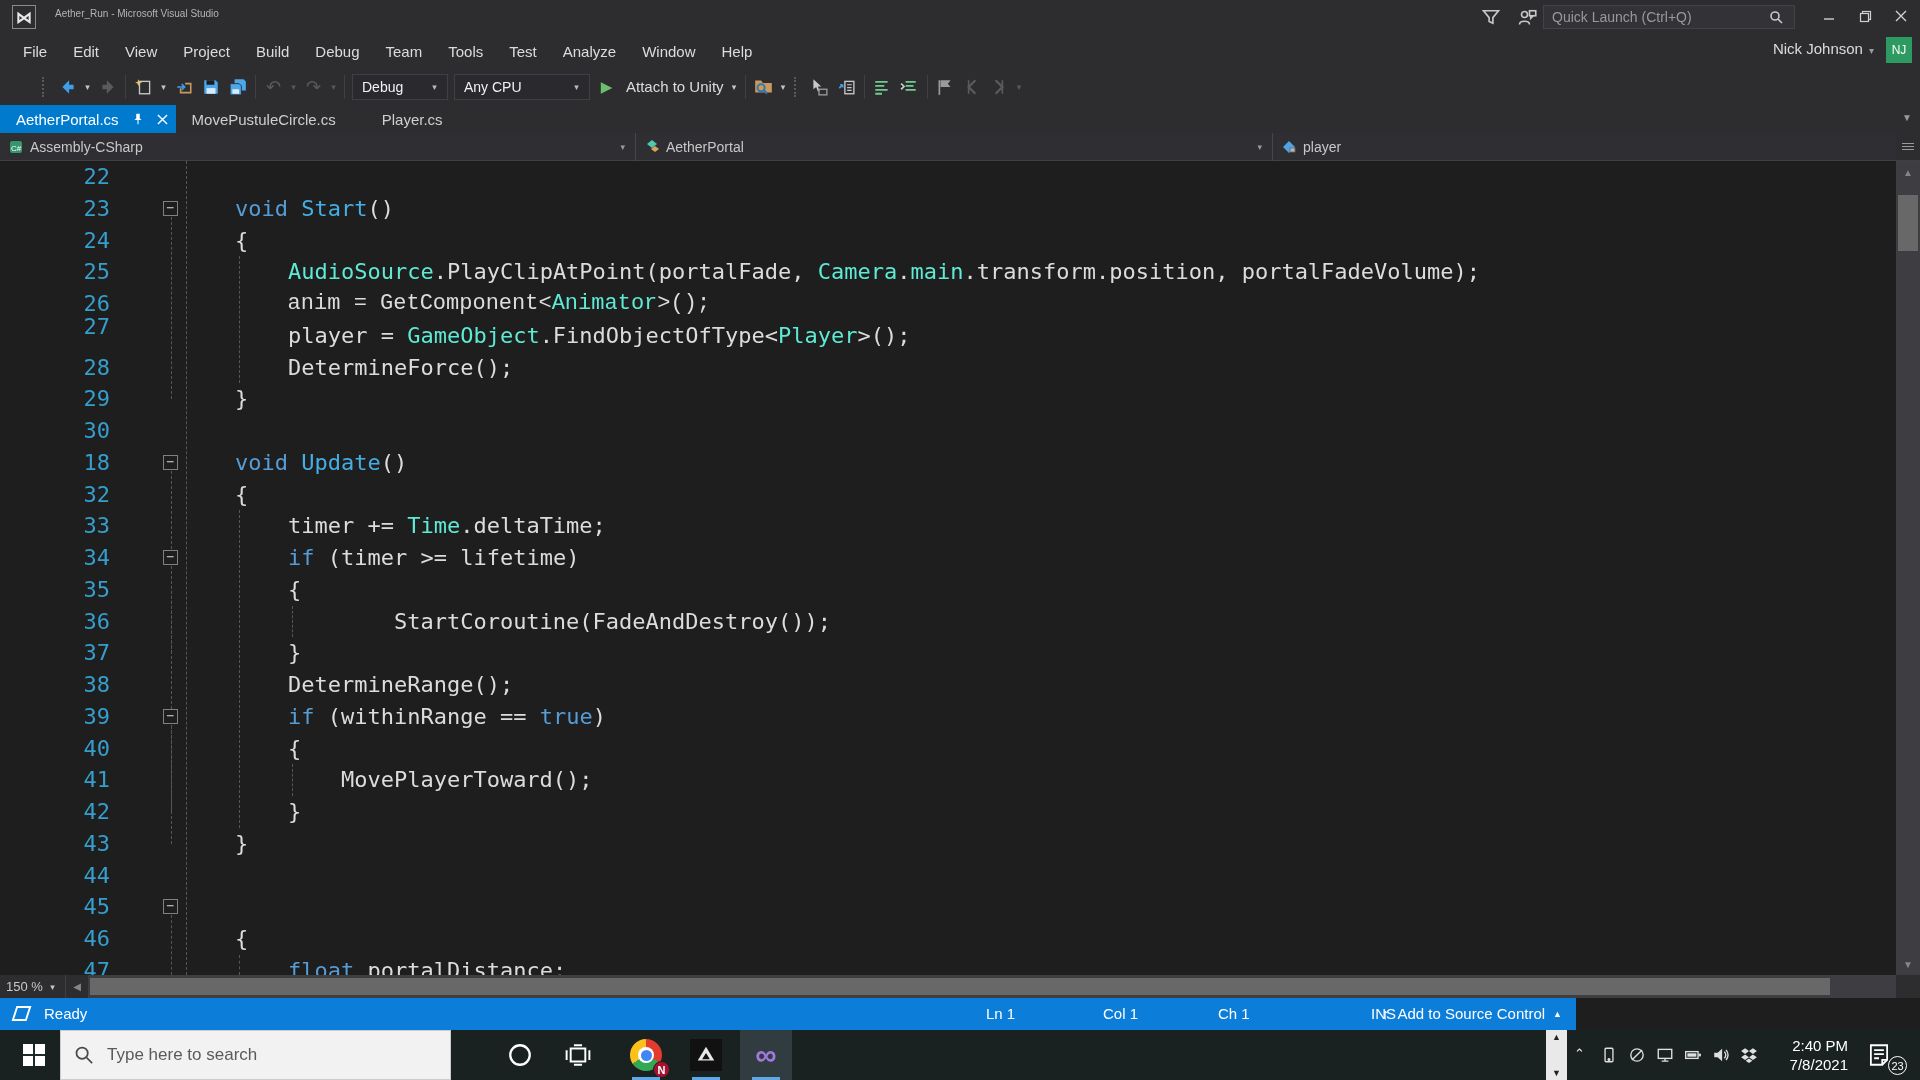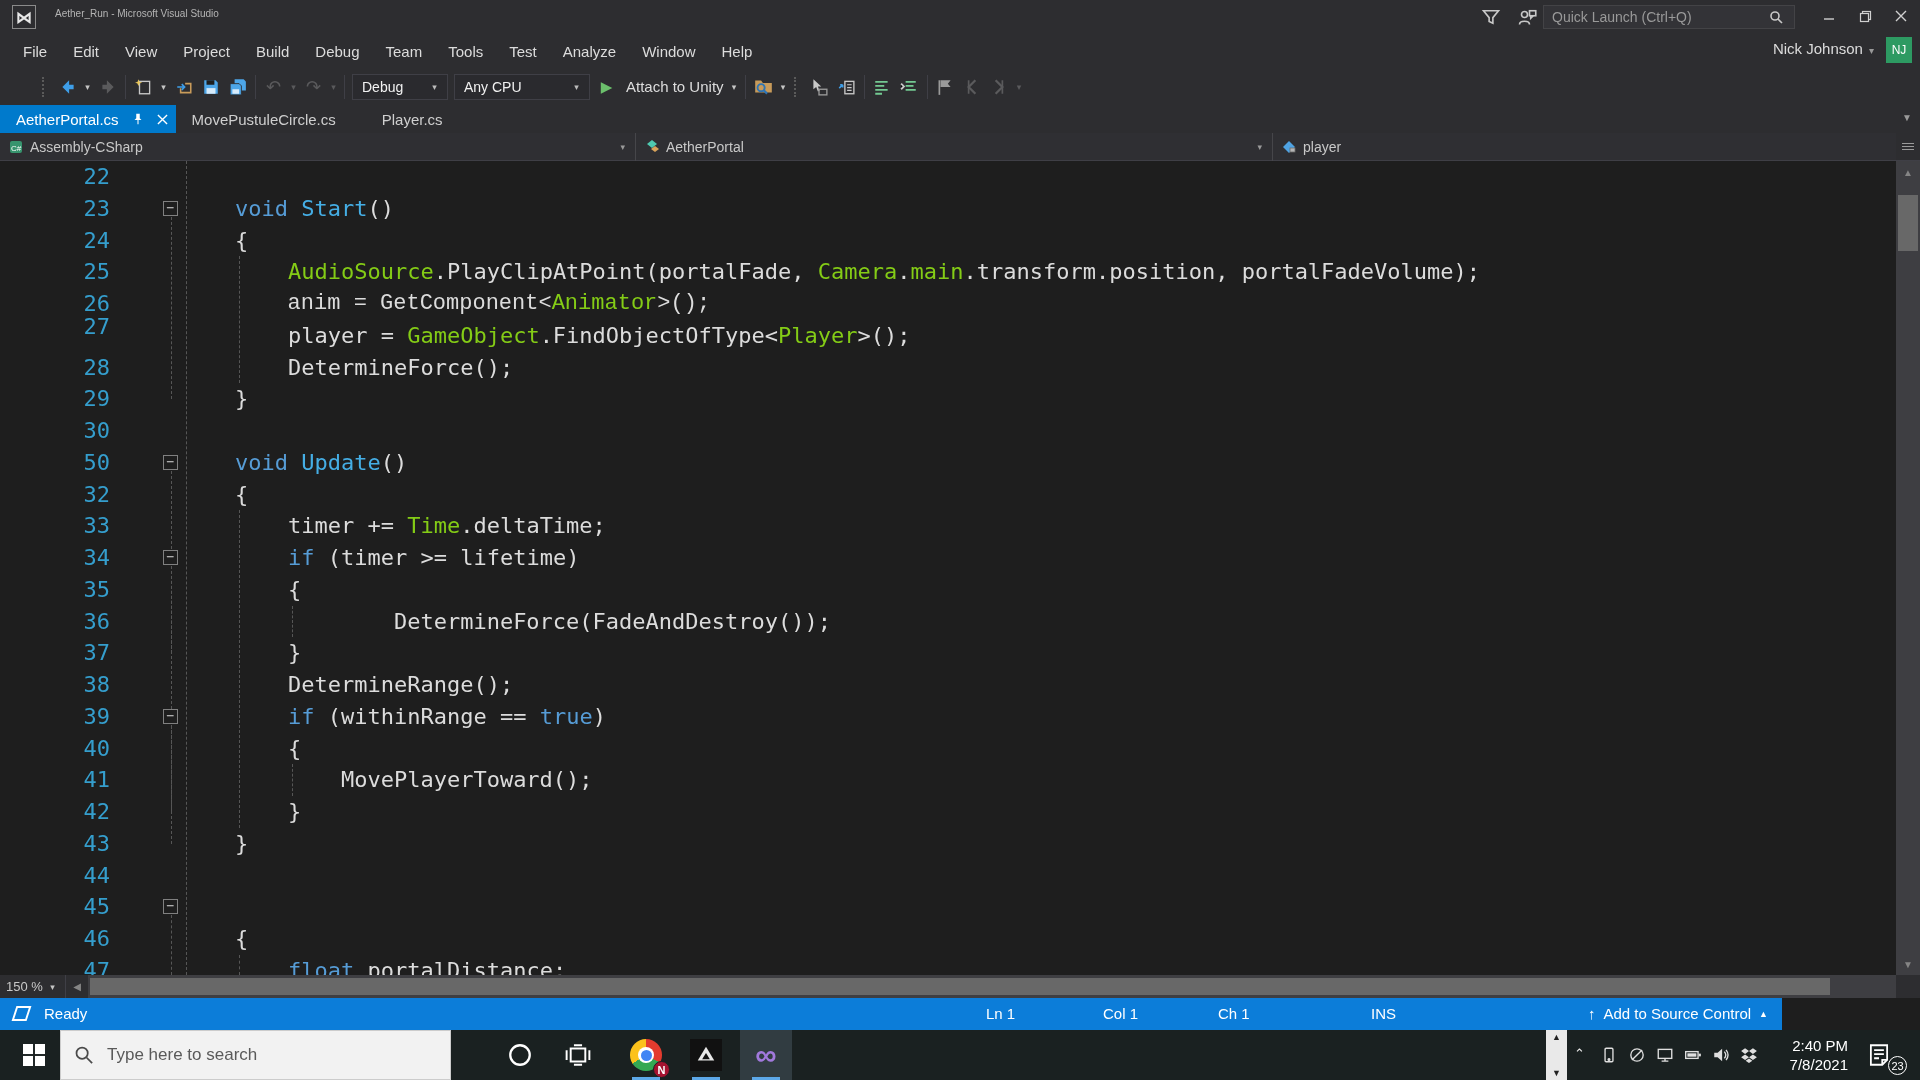--- a/index.html
+++ b/index.html
@@ -58,21 +58,21 @@
   .navsec { height:28px; display:flex; align-items:center; border-right:1px solid #46464A;
     color:#C8C8C8; font-size:14px; padding:0 8px; position:relative; }
   .navsec .nico { margin-right:6px; display:inline-flex; }
   .navsec .ncaret { position:absolute; right:10px; color:#9A9A9A; font-size:9px; }
 
   
   #editor { position:absolute; left:0; top:161px; width:1896px; height:814px; background:#1E1E1E;
     overflow:hidden; font-family:"DejaVu Sans Mono","Liberation Mono",monospace; font-size:22px; }
   .ln { position:absolute; left:0; width:110px; text-align:right; color:#359ECD; line-height:31.76px; }
   .cl { position:absolute; left:182px; white-space:pre; color:#DCDCDC; line-height:31.76px; }
-  .cl .kw { color:#569CD6; } .cl .ty { color:#84cc16; } .cl .me { color:#45AEE5; } .cl .pl { color:#DCDCDC; }
+  .cl .kw { color:#569CD6; } .cl .ty { color:#5eead4; } .cl .me { color:#45AEE5; } .cl .pl { color:#DCDCDC; }
   .foldbox { position:absolute; left:163px; width:15px; height:15px; border:1px solid #808080;
     background:#1E1E1E; color:#C8C8C8; font-size:13px; line-height:12px; text-align:center; z-index:3; }
   .guide, .stub { position:absolute; width:0; border-left:1px dashed #565656; }
 
   
   #vscroll { position:absolute; left:1896px; top:133px; width:24px; height:842px; background:#3E3E42; }
   #split-grip { position:absolute; left:0; top:0; width:24px; height:28px; background:#2D2D30;
     border-bottom:1px solid #3F3F46; display:flex; flex-direction:column; gap:2px; align-items:center; justify-content:center; }
   #split-grip i { width:12px; height:1px; background:#9A9A9A; }
   .sarrow { position:absolute; left:0; width:24px; height:18px; color:#858585; font-size:10px;
@@ -81,21 +81,21 @@
   #hscrollrow { position:absolute; left:0; top:975px; width:1896px; height:23px; background:#2D2D30;
     display:flex; align-items:center; }
   #zoom-combo { width:66px; height:23px; color:#C8C8C8; font-size:13px; display:flex; align-items:center;
     justify-content:space-between; padding:0 6px; border-right:1px solid #3F3F46; }
   #hleft { color:#858585; font-size:10px; width:22px; text-align:center; }
   #htrack { position:relative; flex:1; height:23px; background:#3E3E42; }
   #hthumb { position:absolute; left:2px; top:3px; width:1740px; height:17px; background:#686868; }
   #scorner { position:absolute; left:1896px; top:975px; width:24px; height:23px; background:#2D2D30; }
 
   
-  #statusbar { position:absolute; left:0; top:998px; width:1782px; height:32px; background:#0C7DD9;
+  #statusbar { position:absolute; left:0; top:998px; width:1576px; height:32px; background:#0C7DD9;
     color:#fff; font-size:15px; }
   #ready-icon { position:absolute; left:14px; top:8px; width:15px; height:15px; border:2px solid #fff;
     transform:skewX(-18deg); }
   .sb-item { position:absolute; top:7px; }
   #src-ctl { position:absolute; right:14px; top:7px; display:flex; align-items:center; gap:8px; }
   #src-ctl .up { font-size:15px; } #src-ctl .tri { font-size:9px; }
 
   
   #taskbar { position:absolute; left:0; top:1030px; width:1920px; height:50px; background:#1A2121; }
   #start-btn { position:absolute; left:10px; top:0; width:48px; height:50px; display:flex;
@@ -380,34 +380,34 @@
     <div class="cl" style="top: 95.28px;"><span class="pl">        </span><span class="ty">AudioSource</span><span class="pl">.PlayClipAtPoint(portalFade, </span><span class="ty">Camera</span><span class="pl">.</span><span class="ty">main</span><span class="pl">.transform.position, portalFadeVolume);</span></div>
     <div class="ln" style="top: 127.04px;">26</div>
     <div class="cl" style="top: 127.04px; font-family: Liberation Mono, monospace;"><span class="pl">        anim = GetComponent&lt;</span><span class="ty">Animator</span><span class="pl">&gt;();</span></div>
     <div class="ln" style="top: 150px;">27</div>
     <div class="cl" style="top: 158.8px;"><span class="pl">        player = </span><span class="ty">GameObject</span><span class="pl">.FindObjectOfType&lt;</span><span class="ty">Player</span><span class="pl">&gt;();</span></div>
     <div class="ln" style="top: 190.56px;">28</div>
     <div class="cl" style="top: 190.56px;"><span class="pl">        DetermineForce();</span></div>
     <div class="ln" style="top: 222.32px;">29</div>
     <div class="cl" style="top: 222.32px;"><span class="pl">    }</span></div>
     <div class="ln" style="top: 254.08px;">30</div>
-    <div class="ln" style="top: 285.84px;">50</div>
+    <div class="ln" style="top: 285.84px;">18</div>
     <div class="cl" style="top: 285.84px;"><span class="pl">    </span><span class="kw">void </span><span class="me">Update</span><span class="pl">()</span></div>
     <div class="foldbox" style="top: 293.84px;">−</div>
     <div class="ln" style="top: 317.6px;">32</div>
     <div class="cl" style="top: 317.6px;"><span class="pl">    {</span></div>
     <div class="ln" style="top: 349.36px;">33</div>
     <div class="cl" style="top: 349.36px;"><span class="pl">        timer += </span><span class="ty">Time</span><span class="pl">.deltaTime;</span></div>
     <div class="ln" style="top: 381.12px;">34</div>
     <div class="cl" style="top: 381.12px;"><span class="pl">        </span><span class="kw">if</span><span class="pl"> (timer &gt;= lifetime)</span></div>
     <div class="foldbox" style="top: 389.12px;">−</div>
     <div class="ln" style="top: 412.88px;">35</div>
     <div class="cl" style="top: 412.88px;"><span class="pl">        {</span></div>
     <div class="ln" style="top: 444.64px;">36</div>
-    <div class="cl" style="top: 444.64px;"><span class="pl">                DetermineForce(FadeAndDestroy());</span></div>
+    <div class="cl" style="top: 444.64px;"><span class="pl">                StartCoroutine(FadeAndDestroy());</span></div>
     <div class="ln" style="top: 476.4px;">37</div>
     <div class="cl" style="top: 476.4px;"><span class="pl">        }</span></div>
     <div class="ln" style="top: 508.16px;">38</div>
     <div class="cl" style="top: 508.16px;"><span class="pl">        DetermineRange();</span></div>
     <div class="ln" style="top: 539.92px;">39</div>
     <div class="cl" style="top: 539.92px;"><span class="pl">        </span><span class="kw">if</span><span class="pl"> (withinRange == </span><span class="kw">true</span><span class="pl">)</span></div>
     <div class="foldbox" style="top: 547.92px;">−</div>
     <div class="ln" style="top: 571.68px;">40</div>
     <div class="cl" style="top: 571.68px;"><span class="pl">        {</span></div>
     <div class="ln" style="top: 603.44px;">41</div>

